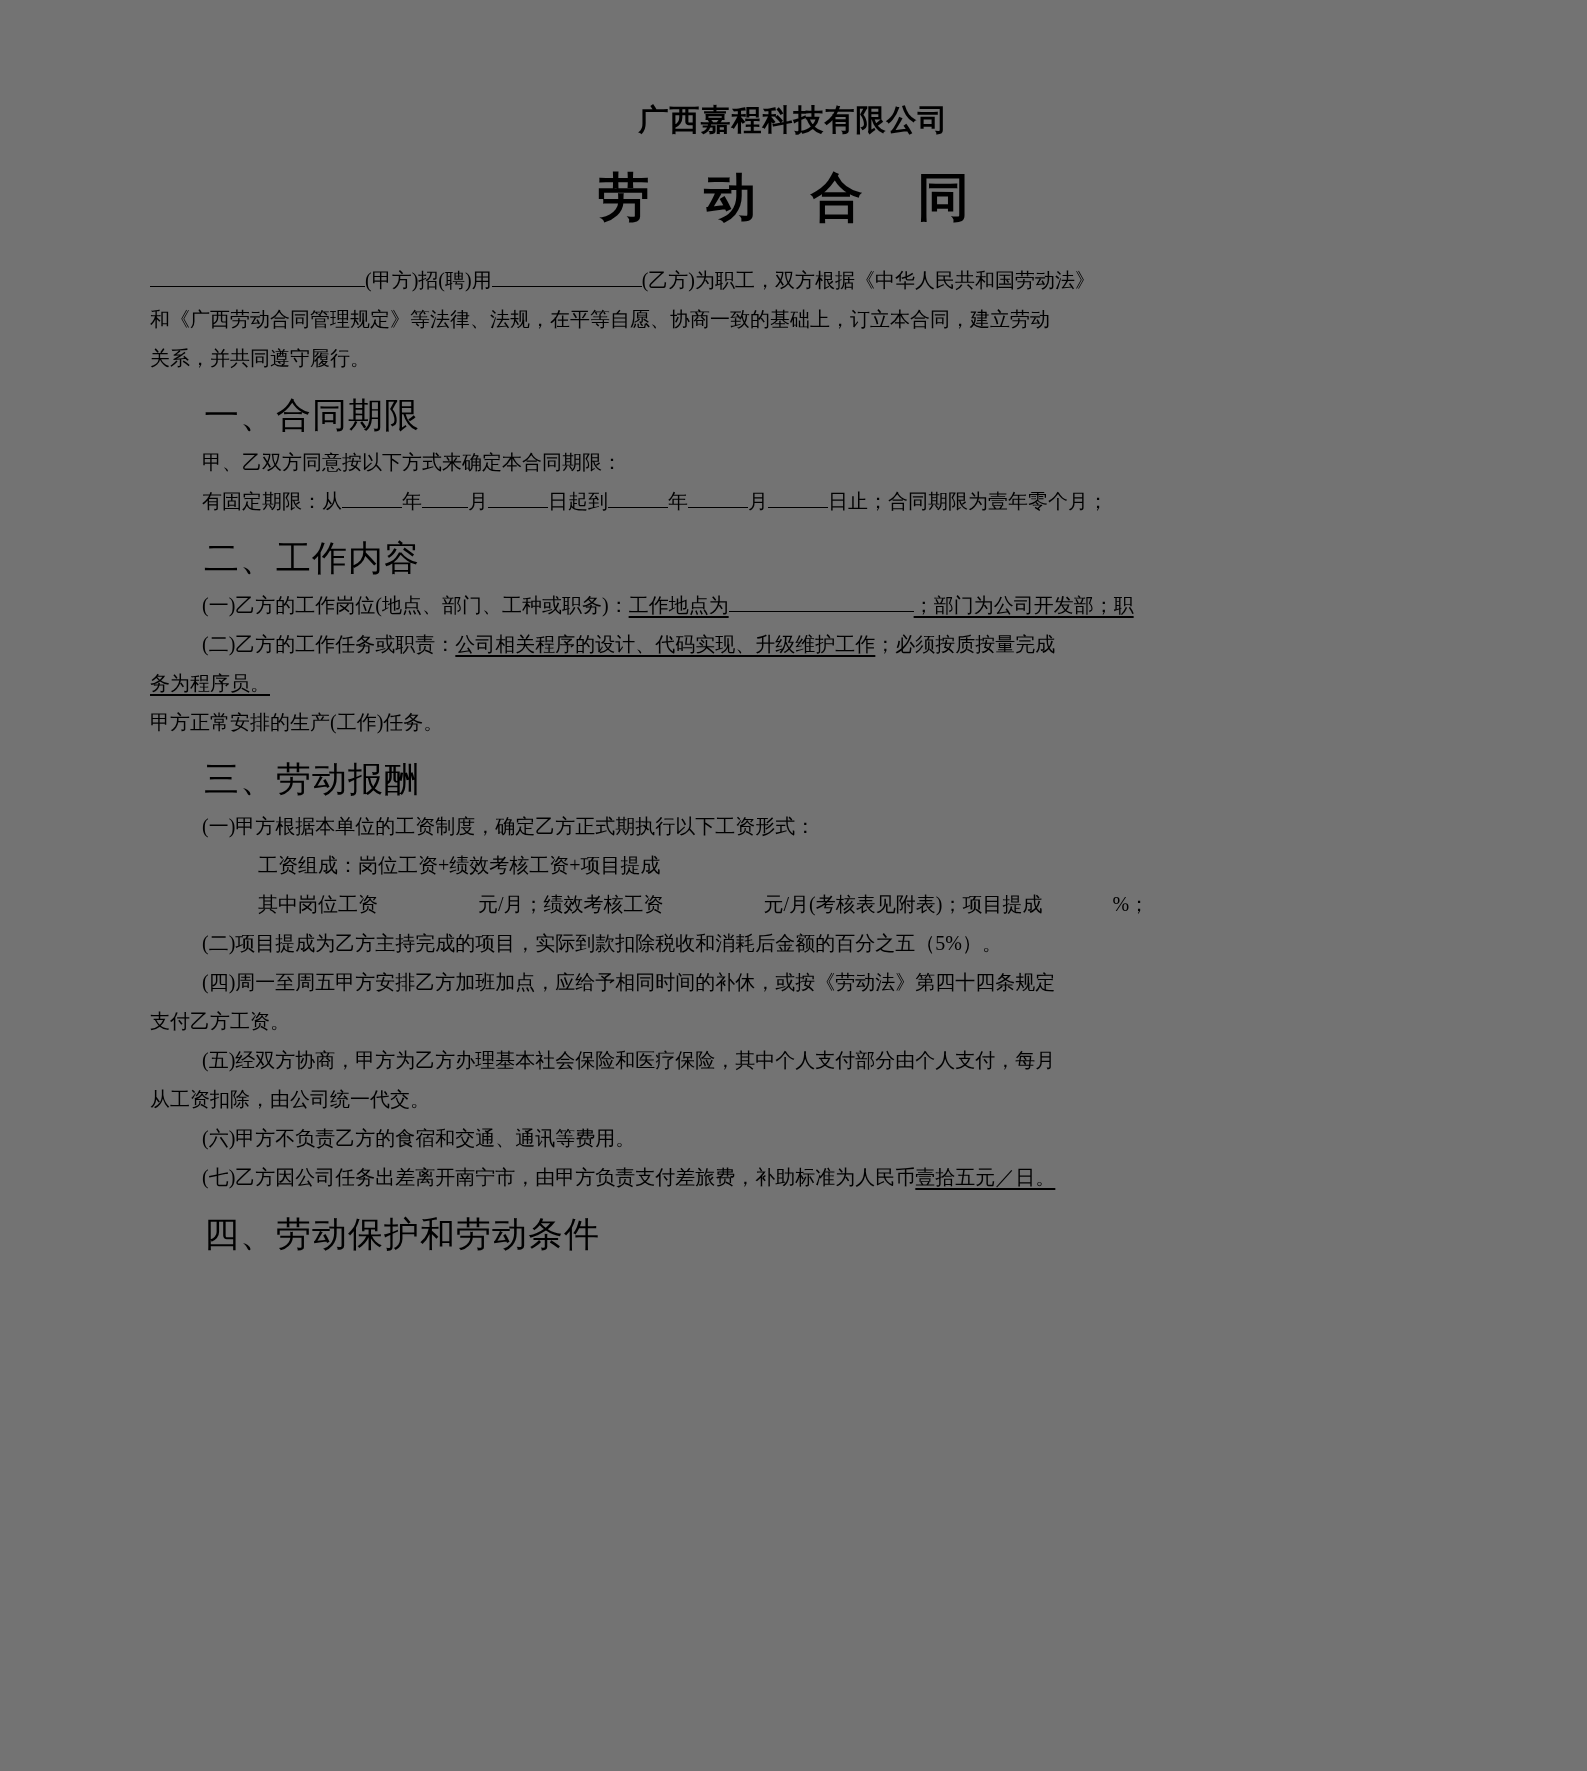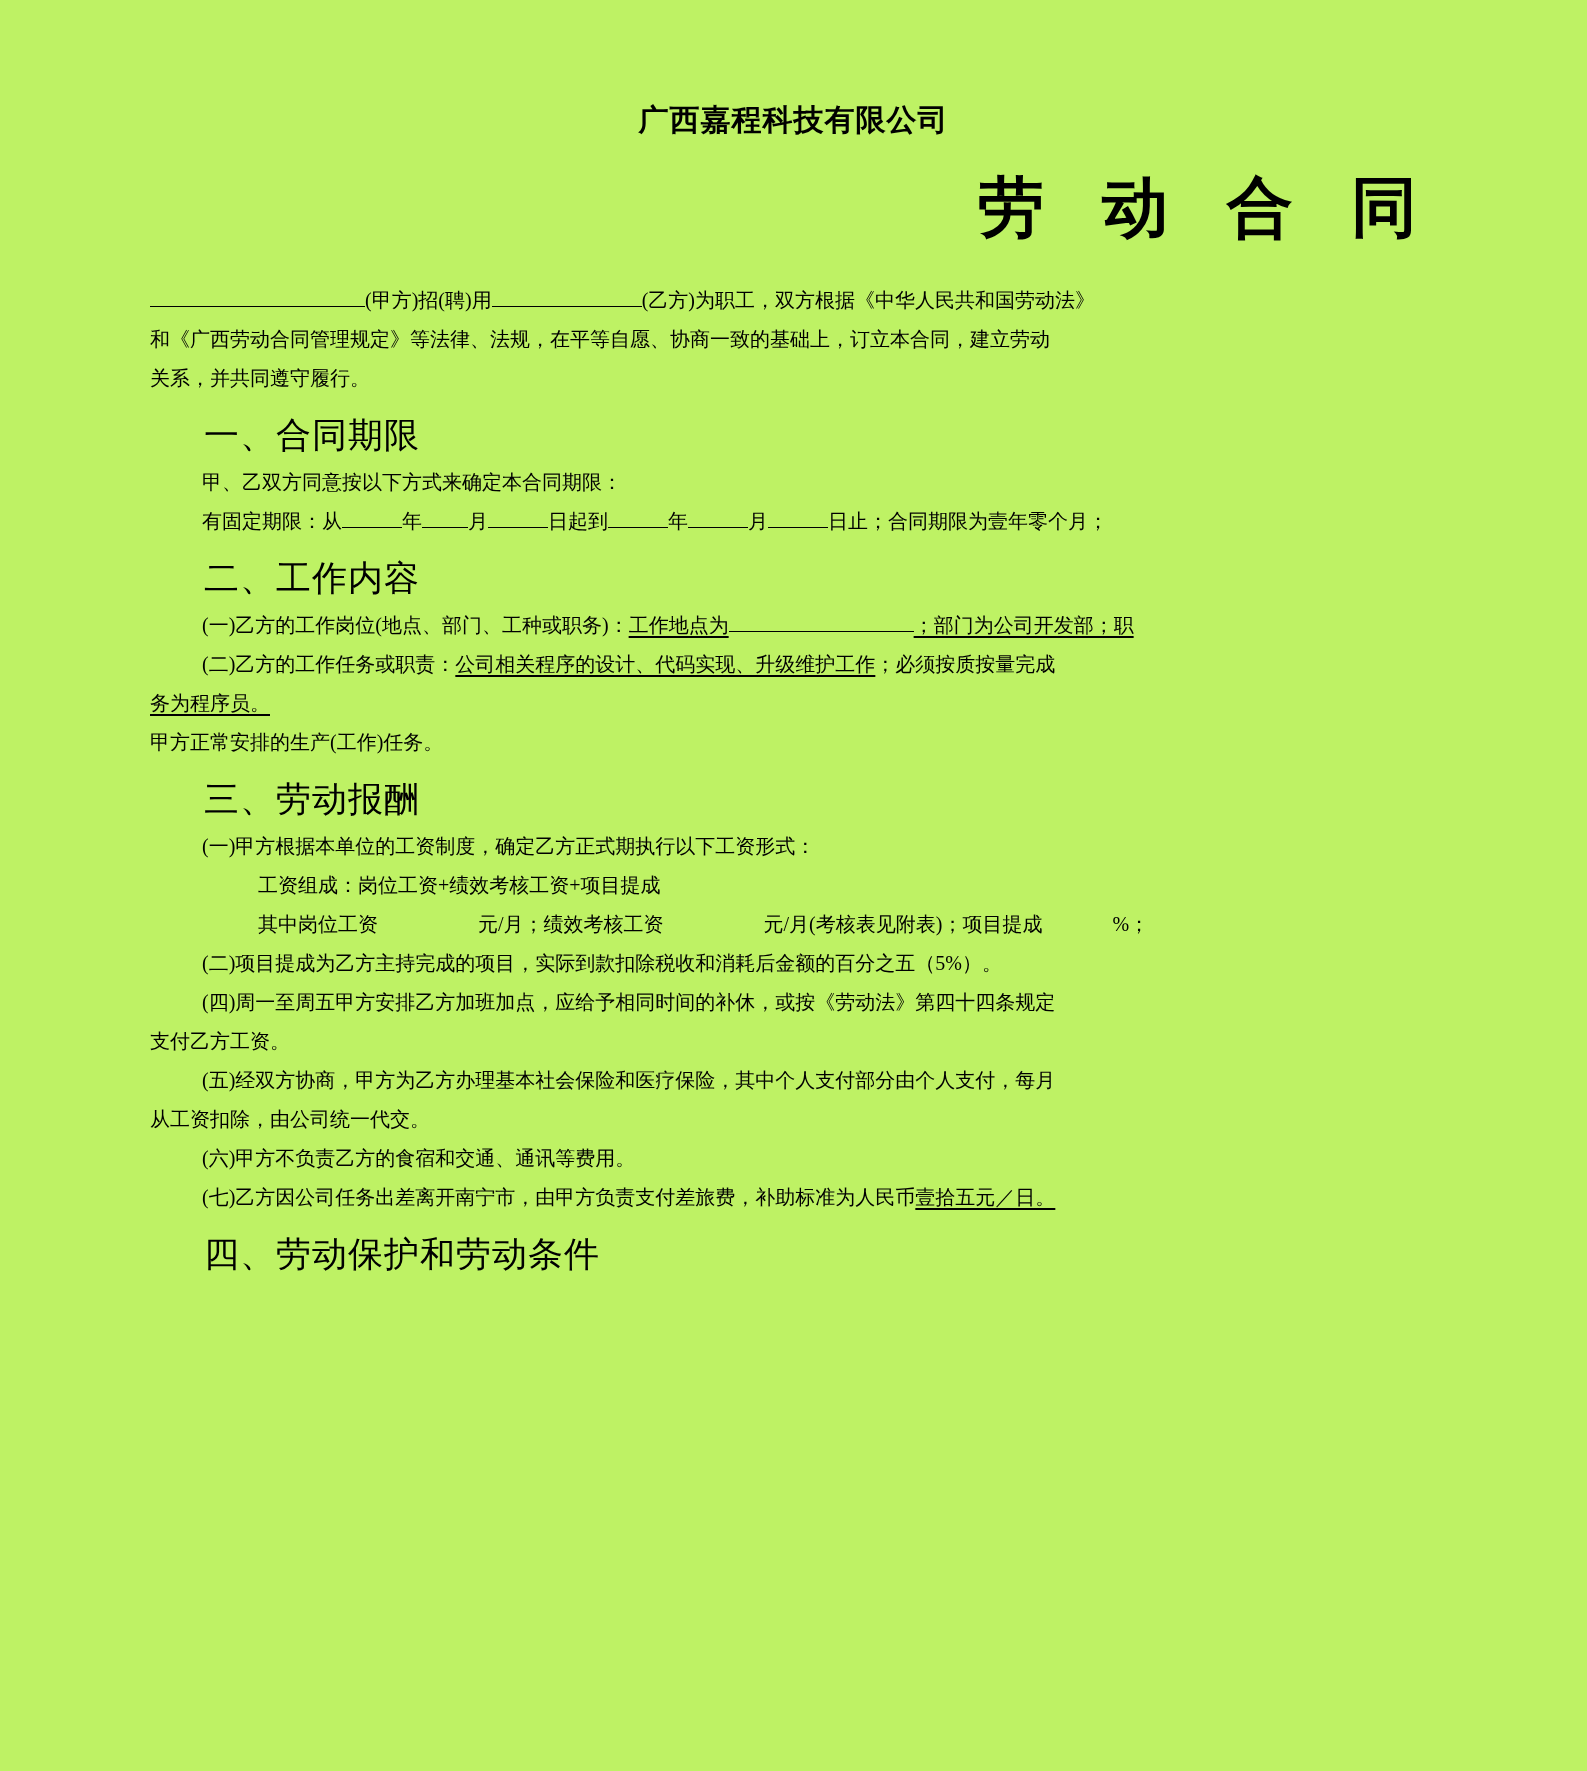--- a/index.html
+++ b/index.html
@@ -10,34 +10,34 @@
   body {
     font-family: "Liberation Serif", "DejaVu Serif", serif;
     color: #000000;
   }
   .page {
     width: 1587px;
     min-height: 1771px;
     box-sizing: border-box;
     padding: 60px 150px 0 150px;
     position: relative;
-    background: #bef264;
+    background: #737373;
     overflow: hidden;
   }
   .company-name {
     text-align: center;
     font-size: 30px;
     font-weight: bold;
     letter-spacing: 1px;
     margin-top: 40px;
     font-family: "Liberation Serif", "DejaVu Serif", serif;
   }
   .doc-title {
-    text-align: right;
-    font-size: 66px;
+    text-align: center;
+    font-size: 52px;
     font-weight: bold;
     letter-spacing: 20px;
     margin-top: 22px;
     margin-bottom: 28px;
     font-family: "Liberation Sans", sans-serif;
   }
   p.para {
     font-size: 20px;
     line-height: 1.95;
     margin: 0;

